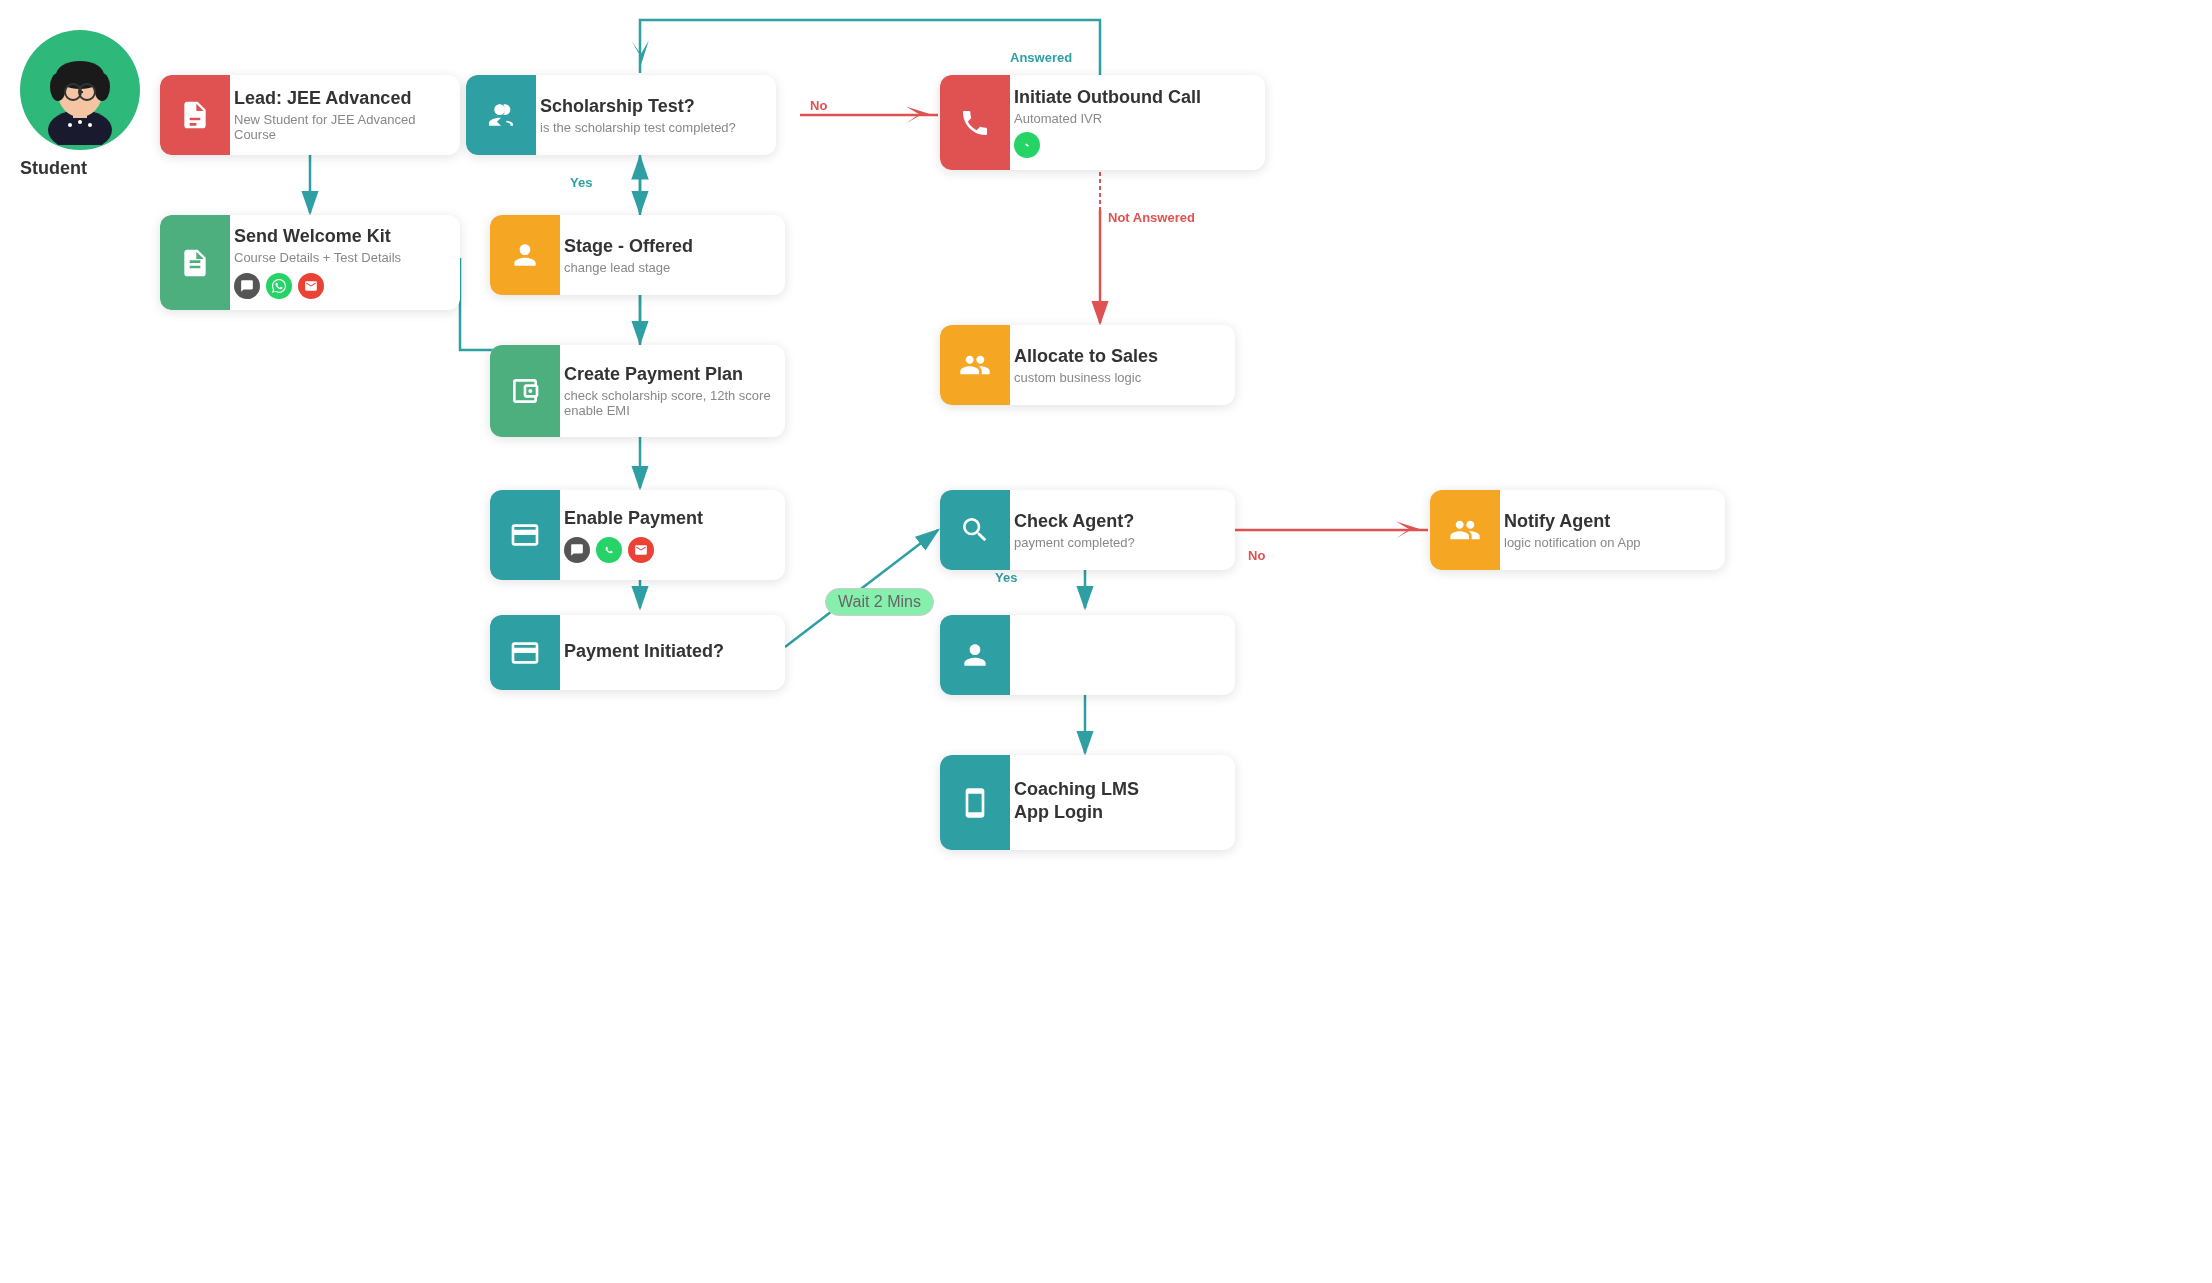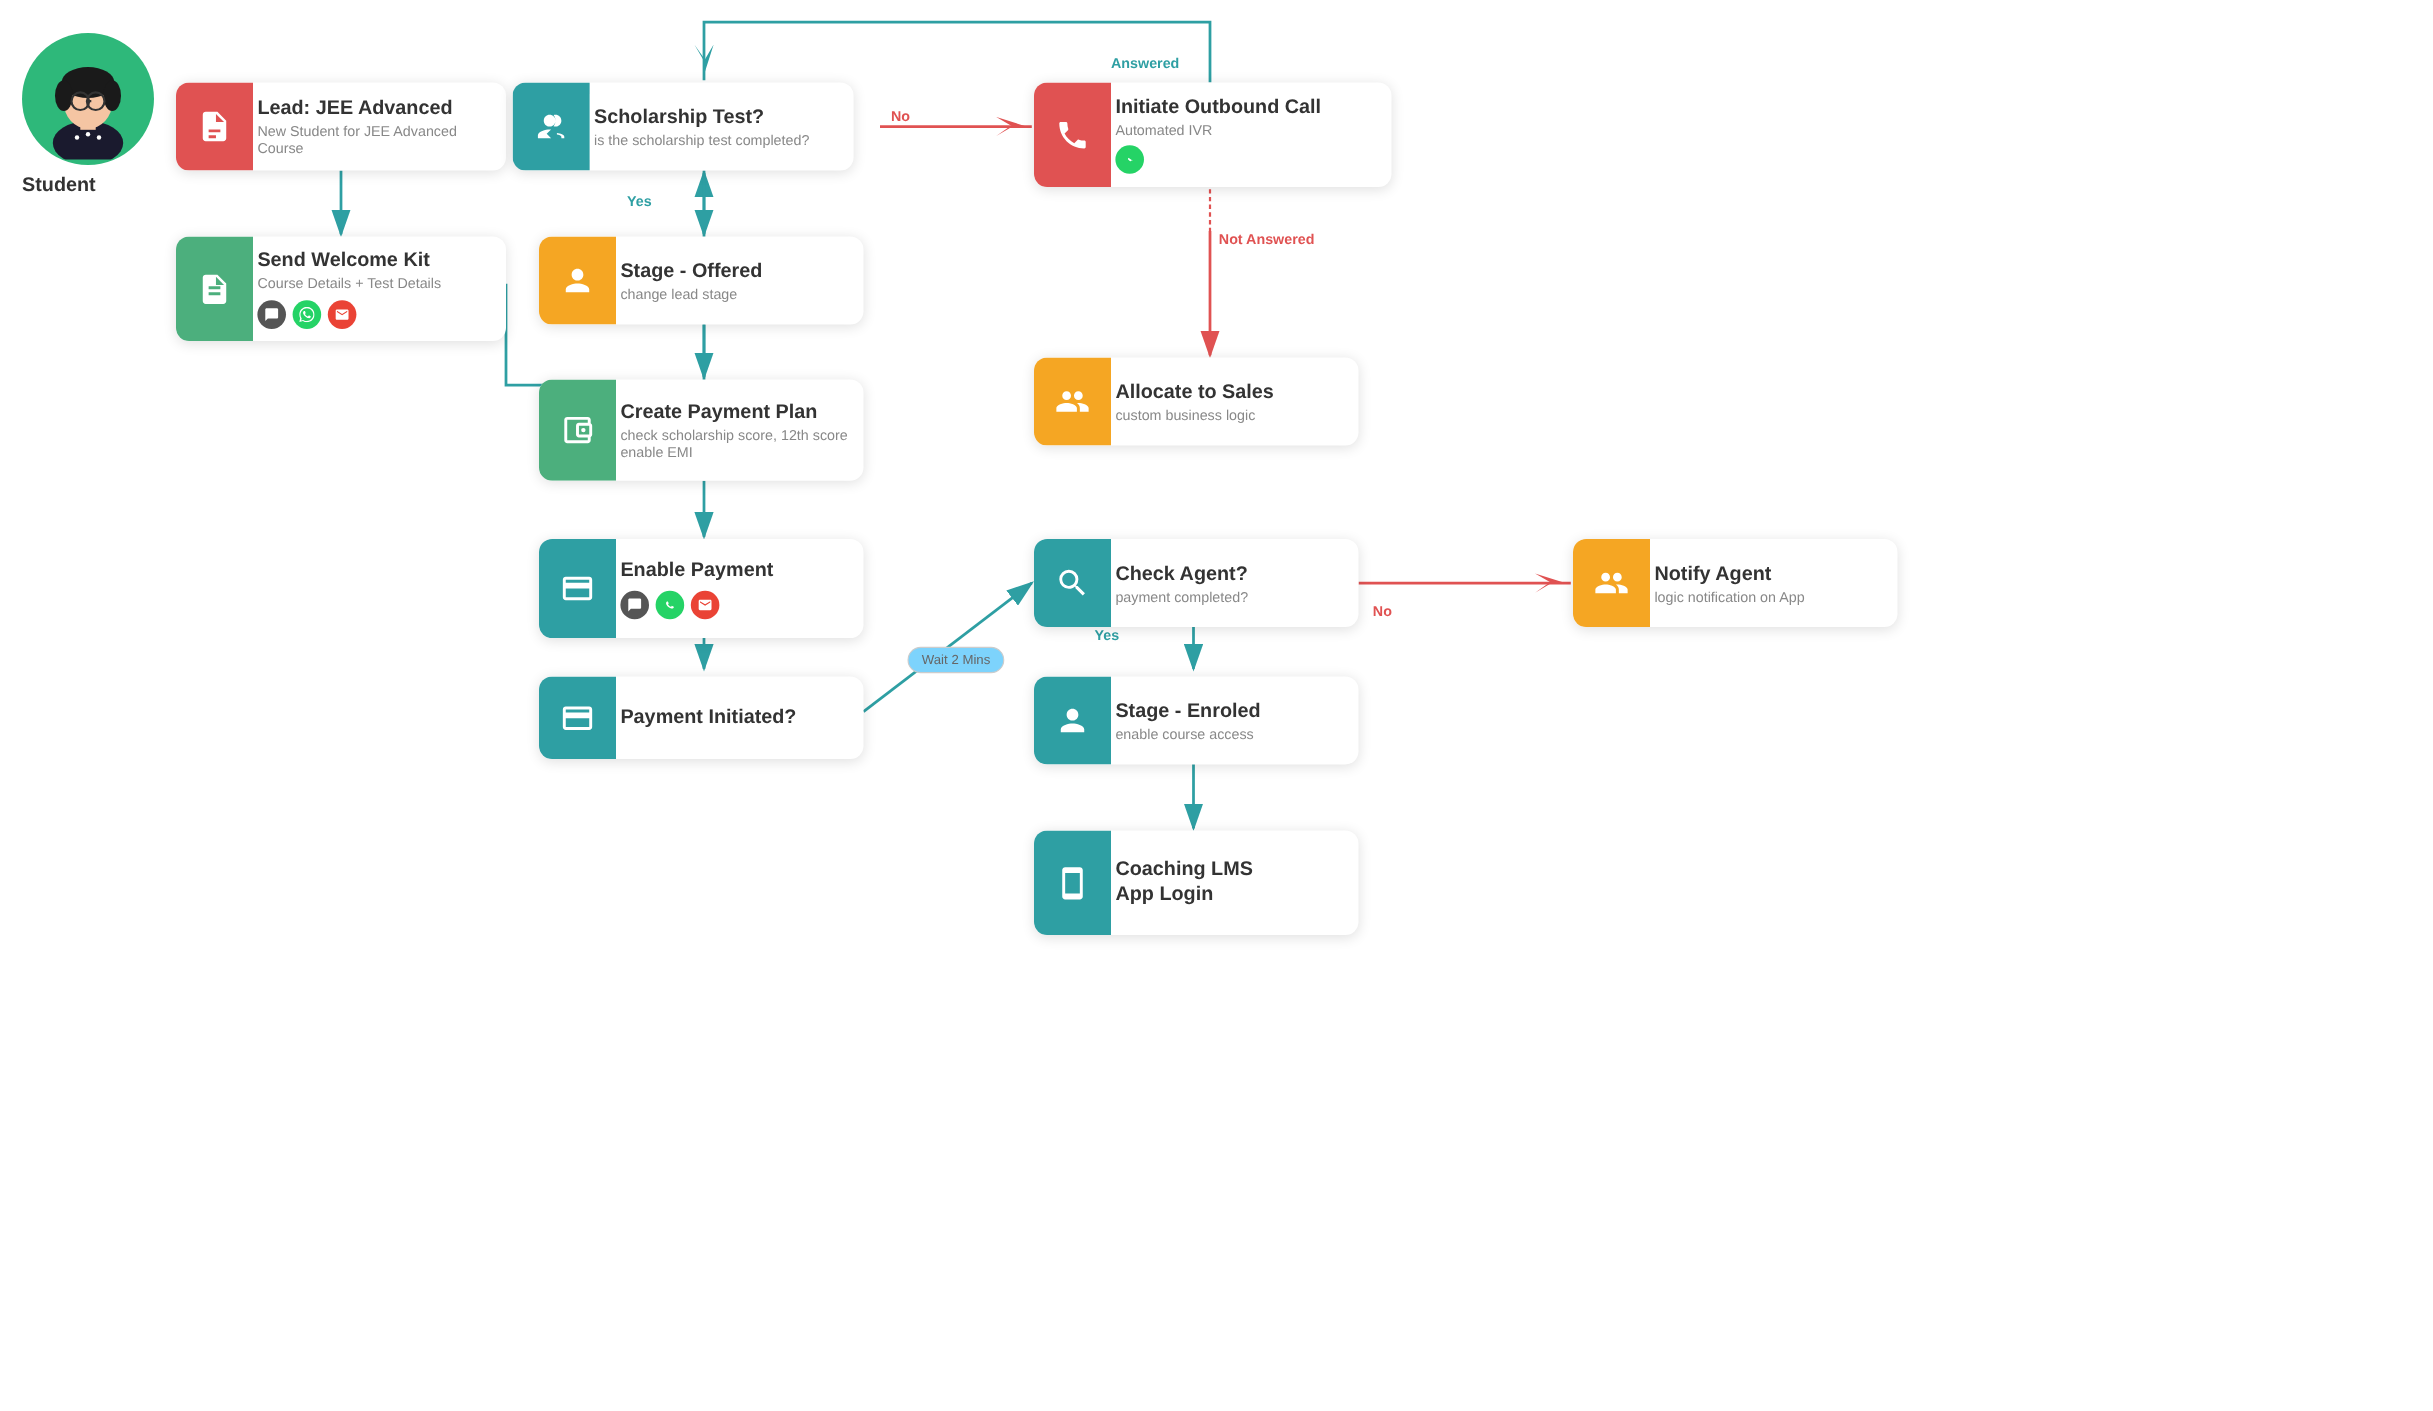--- a/index.html
+++ b/index.html
@@ -126,25 +126,25 @@
       position: absolute;
       font-size: 13px;
       font-weight: 600;
     }
 
     .label-green { color: #2e9fa3; }
     .label-red { color: #e05252; }
 
     .wait-badge {
       position: absolute;
-      background: #7dd3fc;
+      background: #86efac;
       border: 1px solid #ccc;
       border-radius: 20px;
       padding: 4px 12px;
-      font-size: 12px;
+      font-size: 16px;
       color: #666;
     }
   </style>
 </head>
 <body>
 
 <div class="flow-canvas">
 
   <div class="student-avatar">
     <div class="avatar-circle">
@@ -387,24 +387,20 @@
       <div class="node-subtitle">payment completed?</div>
     </div>
   </div>
 
   <div class="node" style="left:940px;top:615px;width:295px;height:80px;">
     <div class="node-icon bg-teal" style="width:68px;height:100%;border-radius:10px 0 0 10px;">
       <svg viewBox="0 0 24 24">
           <path d="M12 12c2.21 0 4-1.79 4-4s-1.79-4-4-4-4 1.79-4 4 1.79 4 4 4zm0 2c-2.67 0-8 1.34-8 4v2h16v-2c0-2.66-5.33-4-8-4z"></path>
         </svg>
     </div>
-    <div class="node-content">
-      <div class="node-title">Stage - Enroled</div>
-      <div class="node-subtitle">enable course access</div>
-    </div>
   </div>
 
   <div class="node" style="left:940px;top:755px;width:295px;height:95px;">
     <div class="node-icon bg-teal" style="width:68px;height:100%;border-radius:10px 0 0 10px;">
       <svg viewBox="0 0 24 24">
           <path d="M17 1.01L7 1c-1.1 0-2 .9-2 2v18c0 1.1.9 2 2 2h10c1.1 0 2-.9 2-2V3c0-1.1-.9-1.99-2-1.99zM17 19H7V5h10v14z"></path>
         </svg>
     </div>
     <div class="node-content">
       <div class="node-title" style="white-space:pre-line;line-height:1.3;">Coaching LMS

